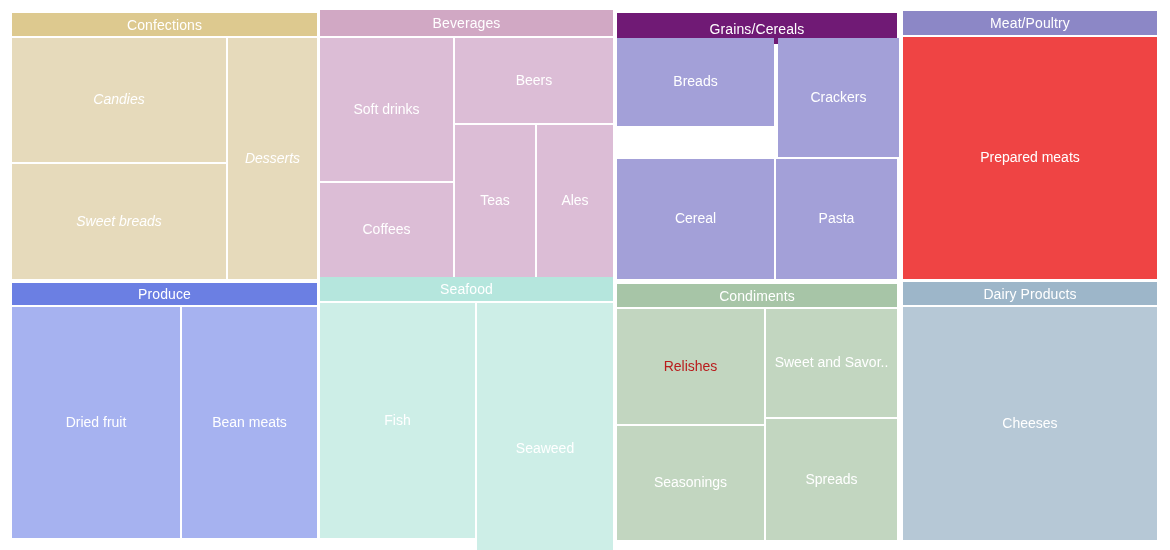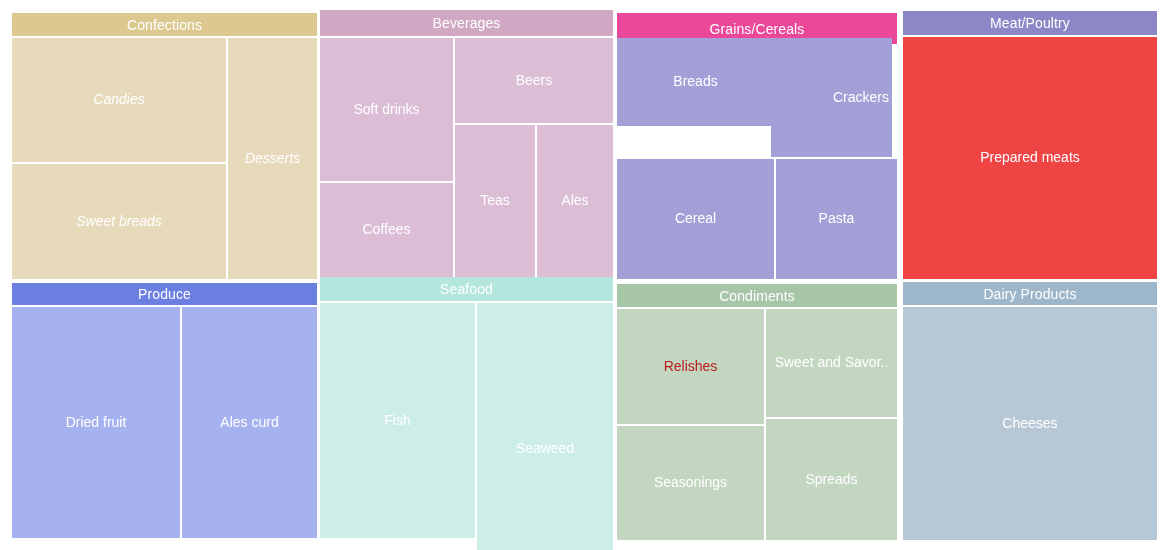--- a/index.html
+++ b/index.html
@@ -107,31 +107,31 @@
         </div>
         <div class="tile" style="left: 135px; top: 87px; width: 80px; height: 152px; background: rgb(220, 189, 214);">
           <span class="tile-label" style="color: rgb(255, 255, 255);">Teas</span>
         </div>
         <div class="tile" style="left: 217px; top: 87px; width: 76px; height: 152px; background: rgb(220, 189, 214);">
           <span class="tile-label" style="color: rgb(255, 255, 255);">Ales</span>
         </div>
       </div>
     </div>
     <div class="panel" style="left: 617px; top: 13px; width: 280px; height: 264px;">
-      <div class="panel-header" style="height: 31px; background: #ec4899;">
+      <div class="panel-header" style="height: 31px; background: #701a75;">
         <span>Grains/Cereals</span>
       </div>
       <div class="panel-body" style="top: 25px; height: 239px;">
         <div class="tile" style="left: 0px; top: 0px; width: 157px; height: 88px; background: rgb(163, 160, 216);">
           <span class="tile-label" style="color: rgb(255, 255, 255);">Breads</span>
         </div>
         <div class="tile" style="left: 0px; top: 121px; width: 157px; height: 120px; background: rgb(163, 160, 216);">
           <span class="tile-label" style="color: rgb(255, 255, 255);">Cereal</span>
         </div>
-        <div class="tile" style="left: 154px; top: 0px; width: 121px; height: 119px; background: rgb(163, 160, 216); justify-content: flex-end;">
+        <div class="tile" style="left: 161px; top: 0px; width: 121px; height: 119px; background: rgb(163, 160, 216);">
           <span class="tile-label" style="color: rgb(255, 255, 255);">Crackers</span>
         </div>
         <div class="tile" style="left: 159px; top: 121px; width: 121px; height: 120px; background: rgb(163, 160, 216);">
           <span class="tile-label" style="color: rgb(255, 255, 255);">Pasta</span>
         </div>
       </div>
     </div>
     <div class="panel" style="left: 903px; top: 11px; width: 254px; height: 266px;">
       <div class="panel-header" style="height: 24px; background: rgb(140, 135, 198);">
         <span>Meat/Poultry</span>
@@ -144,21 +144,21 @@
     </div>
     <div class="panel" style="left: 12px; top: 283px; width: 305px; height: 255px;">
       <div class="panel-header" style="height: 22px; background: rgb(107, 127, 227);">
         <span>Produce</span>
       </div>
       <div class="panel-body" style="top: 24px; height: 231px;">
         <div class="tile" style="left: 0px; top: 0px; width: 168px; height: 231px; background: rgb(166, 178, 240);">
           <span class="tile-label" style="color: rgb(255, 255, 255);">Dried fruit</span>
         </div>
         <div class="tile" style="left: 170px; top: 0px; width: 135px; height: 231px; background: rgb(166, 178, 240);">
-          <span class="tile-label" style="color: rgb(255, 255, 255);">Ales curd</span>
+          <span class="tile-label" style="color: rgb(255, 255, 255);">Bean meats</span>
         </div>
       </div>
     </div>
     <div class="panel" style="left: 320px; top: 277px; width: 293px; height: 261px;">
       <div class="panel-header" style="height: 24px; background: rgb(181, 230, 221);">
         <span>Seafood</span>
       </div>
       <div class="panel-body" style="top: 26px; height: 235px;">
         <div class="tile" style="left: 0px; top: 0px; width: 155px; height: 235px; background: rgb(205, 238, 231);">
           <span class="tile-label" style="color: rgb(255, 255, 255);">Fish</span>

